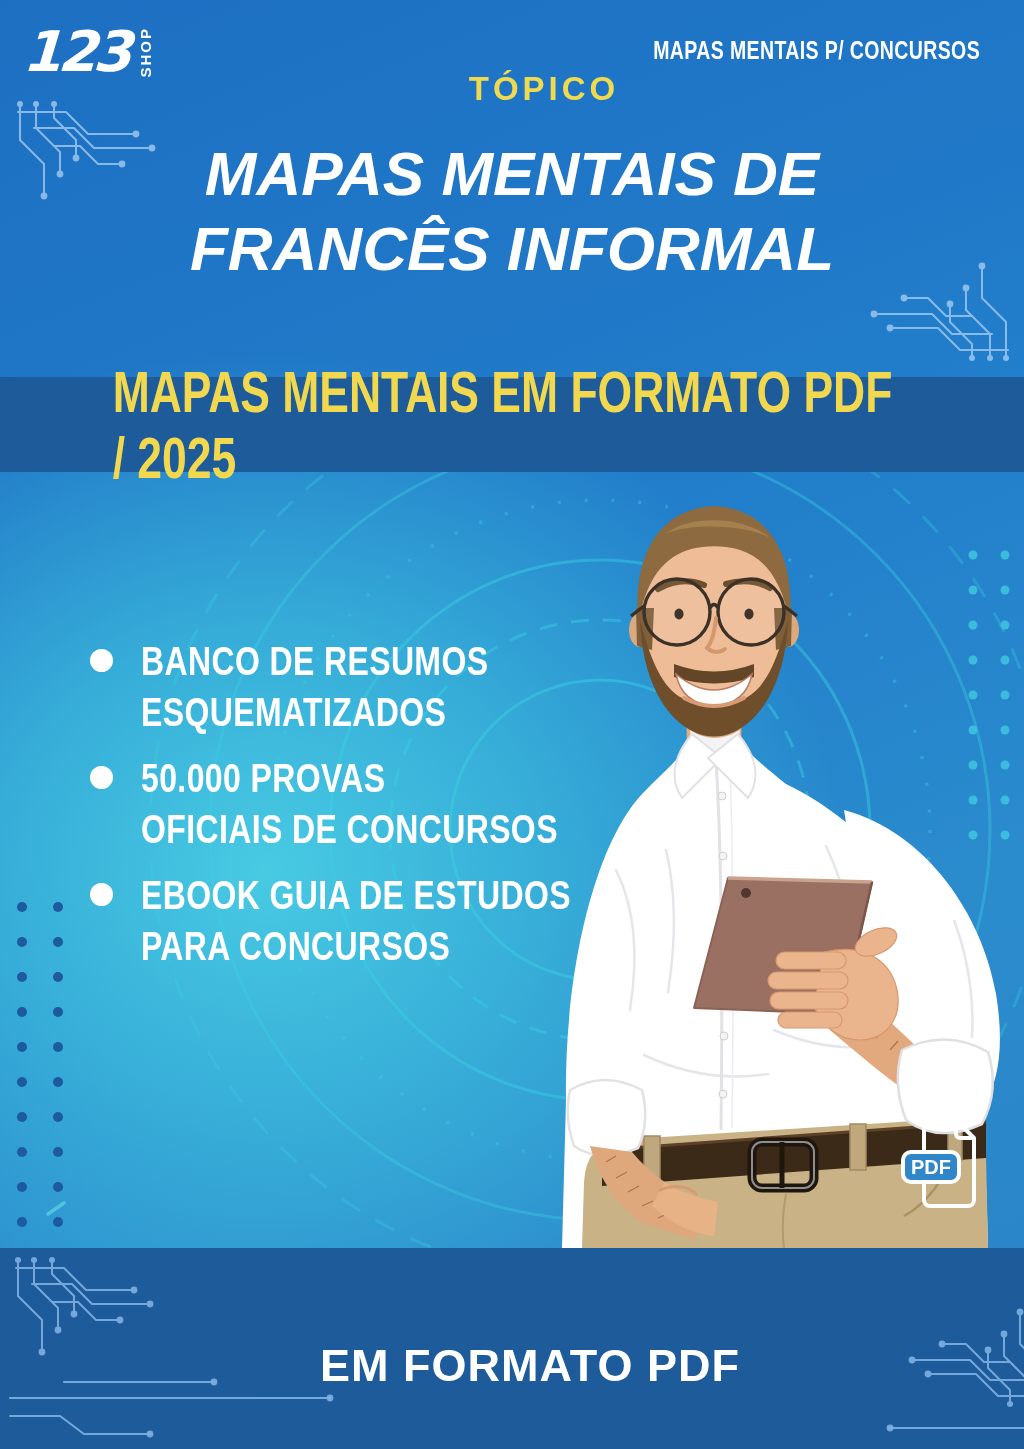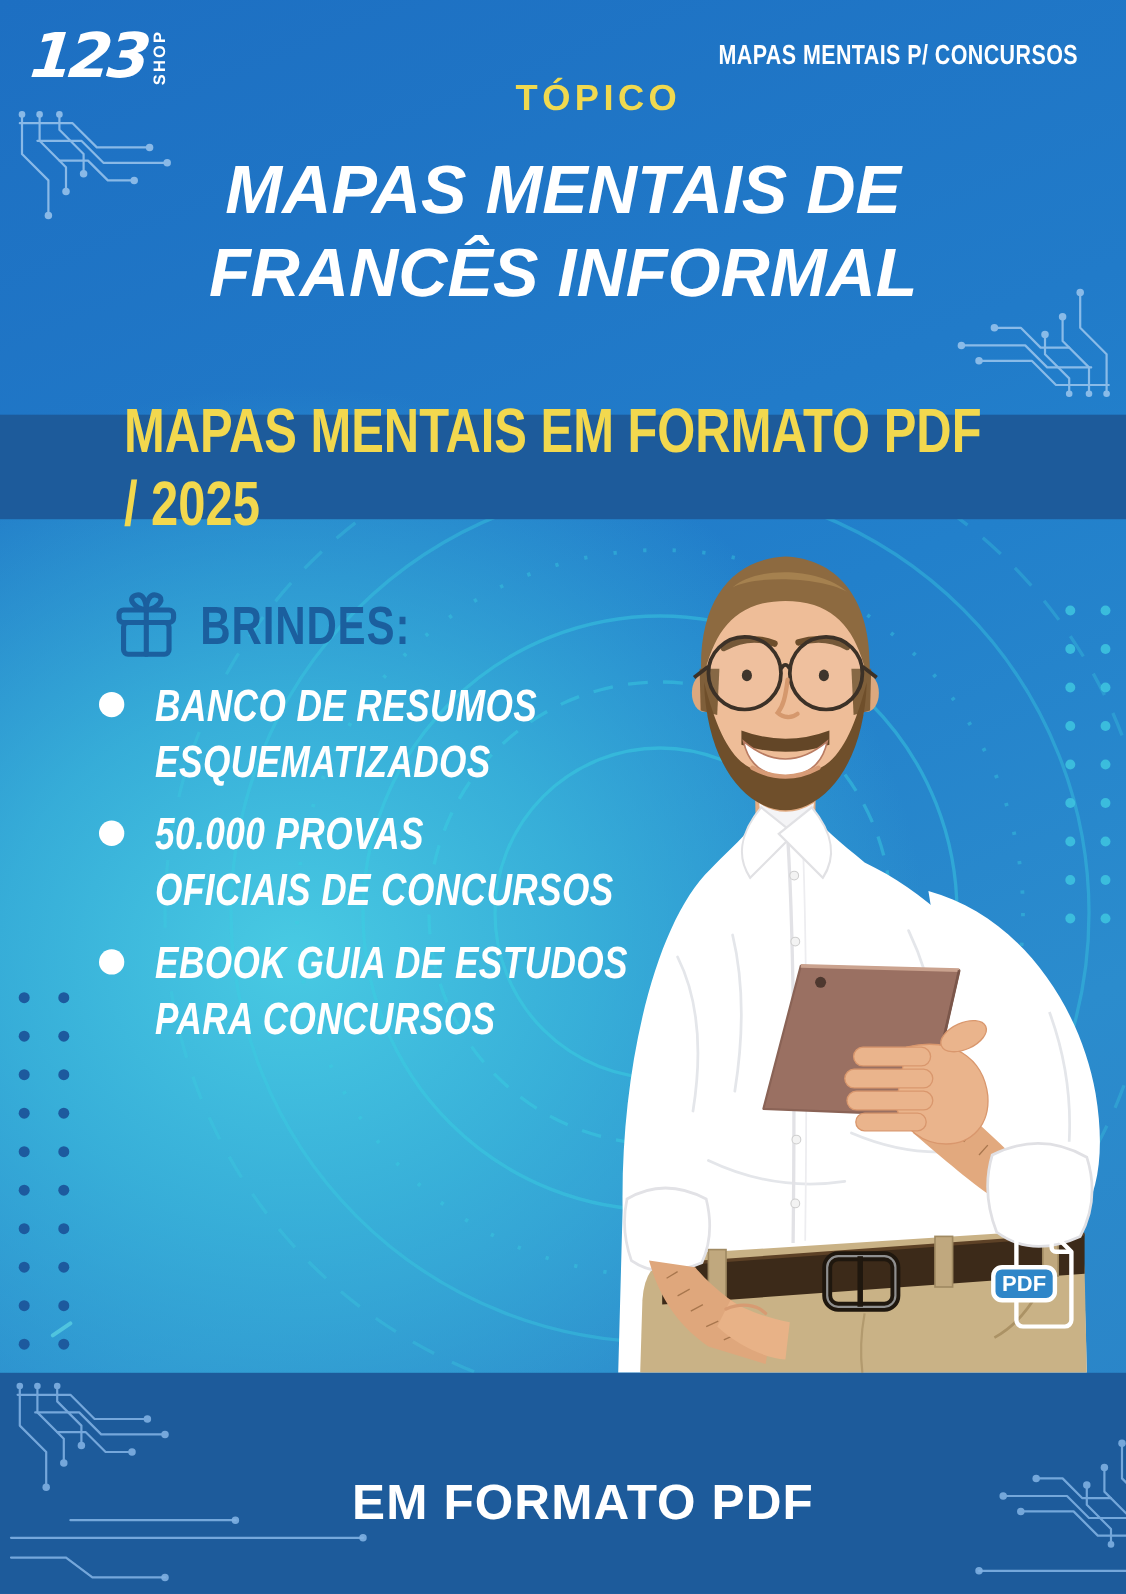--- a/index.html
+++ b/index.html
@@ -38,21 +38,21 @@
     color:#fff;font-weight:700;font-size:62px;line-height:75px;letter-spacing:0;font-style:italic;}
   .title span{display:block;}
 
   .banner{left:0;top:377px;width:100%;height:95px;z-index:6;background:#1d5b9b;
     display:flex;align-items:center;justify-content:center;}
   .banner-text{color:#f2d84e;font-weight:700;font-size:57px;letter-spacing:0;}
 
   .brindes-head{left:102px;top:538px;z-index:5;display:flex;align-items:center;gap:18px;}
   .brindes-title{color:#1b5f9e;font-weight:700;font-size:49px;letter-spacing:1px;}
 
-  .brindes-list{left:90px;top:616px;z-index:5;margin:0;padding:0;list-style:none;width:470px;font-style:italic;}
+  .brindes-list{left:90px;top:636px;z-index:5;margin:0;padding:0;list-style:none;width:470px;}
   .brindes-list li{display:flex;gap:28px;margin-bottom:15px;}
   .bullet-dot{flex:0 0 auto;width:23px;height:23px;border-radius:50%;background:#fff;margin-top:13px;}
   .bl span{display:block;width:max-content;transform:scaleX(.78);transform-origin:0 50%;
     color:#fff;font-weight:700;font-size:41px;line-height:51px;letter-spacing:.5px;}
 
   .man{left:524px;top:490px;z-index:2;}
   .pdf-badge{left:900px;top:1116px;z-index:5;}
 
   .footer{left:0;top:1248px;width:100%;height:201px;z-index:3;background:#1d5b9b;padding-left:36px;}
   .footer-text{position:absolute;left:0;top:92px;width:100%;text-align:center;
@@ -292,30 +292,20 @@
 
       <path d="M116,130 C118,188 140,228 170,242 C183,248 197,248 210,242
         C240,228 262,188 264,130 C253,172 241,198 222,208 C200,218 180,218 158,208 C139,198 127,172 116,130 Z" fill="#6f4f2b"></path>
       <path d="M150,174 Q190,189 230,174 L230,187 Q190,200 150,187 Z" fill="#634627"></path>
 
       <path d="M152,184 Q190,216 228,184 Q222,214 190,216 Q158,214 152,184 Z" fill="#ffffff" stroke="#b97c63" stroke-width="1.5"></path>
       <path d="M160,208 Q190,224 220,208" stroke="#d79b76" stroke-width="4" fill="none" stroke-linecap="round"></path>
     </g>
   </svg>
 
-  <div class="abs brindes-head">
-    <svg width="62" height="62" viewBox="0 0 60 60" fill="none" stroke="#1b5f9e" stroke-width="4.5" stroke-linecap="round" stroke-linejoin="round">
-      <rect x="10" y="27" width="40" height="28" rx="4"></rect>
-      <rect x="6" y="16" width="48" height="11" rx="4"></rect>
-      <path d="M30,16 V55"></path>
-      <path d="M30,16 C18,14 13,5 21,3 C27,1.5 30,8 30,16 Z"></path>
-      <path d="M30,16 C42,14 47,5 39,3 C33,1.5 30,8 30,16 Z"></path>
-    </svg>
-    <span class="brindes-title cond cond-l">BRINDES:</span>
-  </div>
 
   <ul class="abs brindes-list">
     <li>
       <span class="bullet-dot"></span>
       <div class="bl">
         <span>BANCO DE RESUMOS</span>
         <span>ESQUEMATIZADOS</span>
       </div>
     </li>
     <li>

